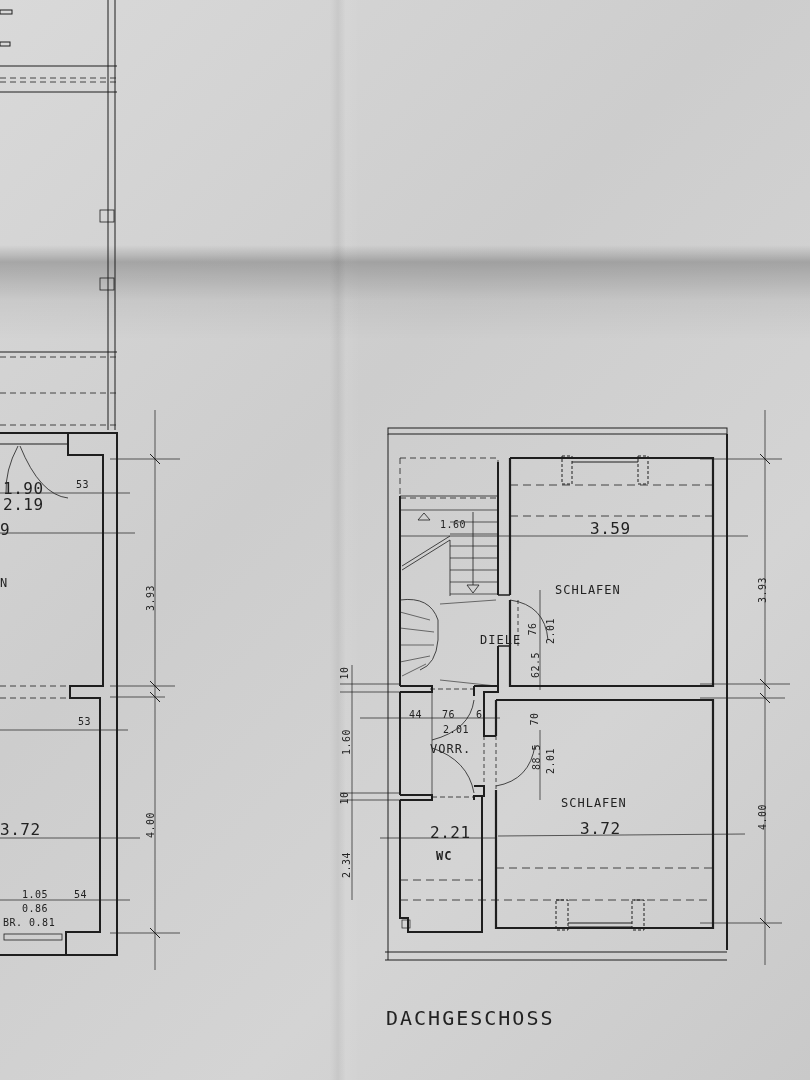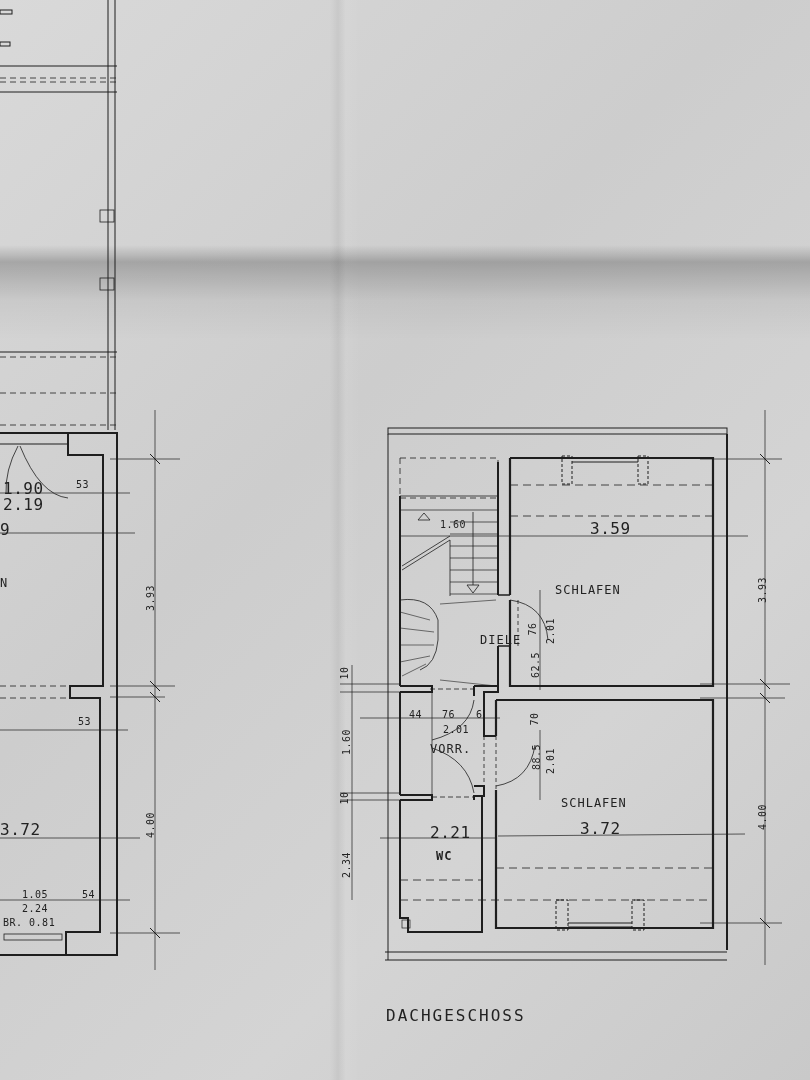--- a/index.html
+++ b/index.html
@@ -17,21 +17,21 @@
       linear-gradient(135deg, #d9d9d9 0%, #cdcdcd 40%, #d4d4d4 70%, #c9c9c9 100%);
   }
   svg { position: absolute; left: 0; top: 0; }
   .lbl {
     position: absolute; color: #222; font-size: 16px; letter-spacing: 0.5px;
     white-space: nowrap; line-height: 1;
   }
   .small { font-size: 10px; }
   .room { font-size: 12px; letter-spacing: 1px; }
   .rot { transform: rotate(-90deg); transform-origin: center; }
-  .title { font-size: 16px; letter-spacing: 2px; }
+  .title { font-size: 20px; letter-spacing: 2px; }
 </style>
 </head>
 <body>
 
 <div class="paper"></div>
 
 <svg width="810" height="1080" viewBox="0 0 810 1080">
   <g stroke="#1e1e1e" fill="none">
 
     <line x1="0" y1="66" x2="117" y2="66" stroke-width="1"></line>
@@ -212,17 +212,17 @@
 <div class="lbl title" style="left:386px; top:1008px;">DACHGESCHOSS</div>
 
 <div class="lbl" style="left:3px; top:481px;">1.90</div>
 <div class="lbl" style="left:3px; top:497px;">2.19</div>
 <div class="lbl" style="left:0px; top:522px;">9</div>
 <div class="lbl room" style="left:0px; top:577px;">N</div>
 <div class="lbl small" style="left:76px; top:480px;">53</div>
 <div class="lbl small" style="left:78px; top:717px;">53</div>
 <div class="lbl" style="left:0px; top:822px;">3.72</div>
 <div class="lbl small" style="left:22px; top:890px;">1.05</div>
-<div class="lbl small" style="left:22px; top:904px;">2.24</div>
-<div class="lbl small" style="left:74px; top:890px;margin-left:8px;">54</div>
+<div class="lbl small" style="left:22px; top:904px;">0.86</div>
+<div class="lbl small" style="left:74px; top:890px;">54</div>
 <div class="lbl small" style="left:3px; top:918px;">BR. 0.81</div>
 <div class="lbl small rot" style="left:138px; top:593px;">3.93</div>
 <div class="lbl small rot" style="left:138px; top:820px;">4.00</div>
 
 </body></html>

